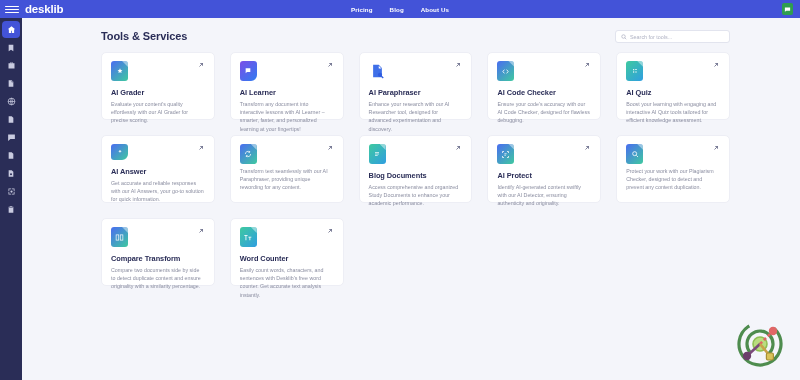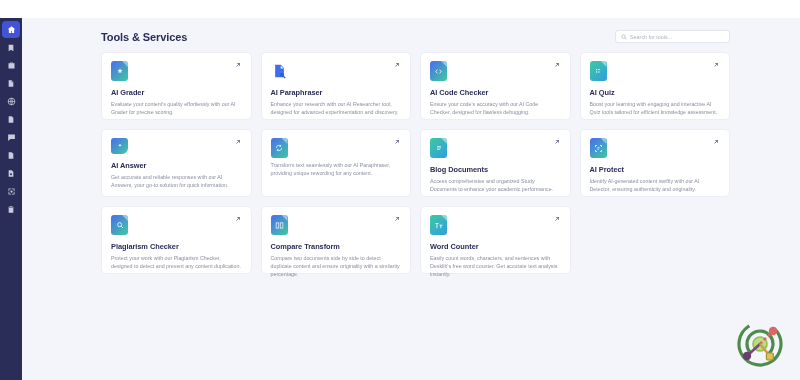--- a/index.html
+++ b/index.html
@@ -57,38 +57,38 @@
   .side-item svg { display: block; }
 
   
   .main {
     position: absolute; top: 18px; left: 22px;
     width: 778px; height: 362px;
     background: #f4f5fa;
     overflow: hidden;
   }
   .main-head {
-    display: flex; align-items: center; justify-content: space-between;
+    display: flex; align-items: flex-start; justify-content: space-between;
     padding: 12px 70px 0 79px;
   }
   .page-title { font-size: 11px; color: #2a2d57; font-weight: bold; letter-spacing: -0.1px; }
   .search-box {
     width: 115px; height: 13px; background: #ffffff;
     border: 1px solid #e2e4ee; border-radius: 3px;
     display: flex; align-items: center; gap: 3px; padding: 0 5px;
   }
   .search-box .ph { font-size: 5.4px; color: #b0b3c4; }
   .search-box svg { flex: none; }
 
   
   .grid {
     margin: 9px 70px 0 79px;
     display: grid;
-    grid-template-columns: repeat(4, 1fr);
-    gap: 9px;
+    grid-template-columns: repeat(5, 1fr);
+    gap: 15px;
   }
   .card {
     position: relative; background: #ffffff;
     border: 1px solid #edeef5; border-radius: 5px;
     height: 68px; padding: 8px 9px 0 9px;
     cursor: pointer;
   }
   .card-icon {
     width: 17px; height: 20px; border-radius: 3px;
     display: flex; align-items: center; justify-content: center;
@@ -121,20 +121,42 @@
     position: absolute; right: 12px; bottom: 8px;
     width: 56px; height: 56px; cursor: pointer;
   }
   .widget svg { display: block; }
 </style>
 </head>
 <body>
 
 <div id="app">
 
+  <div class="topbar">
+    <div class="hamburger">
+      <span></span>
+        <span></span>
+        <span></span>
+    </div>
+    <div class="brand">desklib</div>
+
+    <div class="nav-links">
+      <a href="#">Pricing</a>
+      <a href="#">Blog</a>
+      <a href="#">About Us</a>
+    </div>
+
+    <div class="nav-right">
+      <div class="green-badge">
+        <svg width="7" height="7" viewBox="0 0 24 24" fill="#ffffff">
+          <path d="M3 5h18v11H8l-5 4V5z"></path>
+        </svg>
+      </div>
+    </div>
+  </div>
 
   <div class="sidebar">
     <div class="side-item active">
       <svg width="9" height="9" viewBox="0 0 24 24" fill="#ffffff">
           <path d="M12 3 2 11h3v10h6v-6h2v6h6V11h3L12 3z"></path>
         </svg>
     </div>
     <div class="side-item">
       <svg width="8" height="8" viewBox="0 0 24 24" fill="#c9cbe0">
           <path d="M5 2h14v20l-7-5-7 5V2z"></path>
@@ -213,20 +235,34 @@
         </div>
         <div class="card-title">AI Grader</div>
         <div class="card-desc">Evaluate your content's quality effortlessly with our AI Grader for precise scoring.</div>
         <div class="arrow-btn">
           <svg width="6" height="6" viewBox="0 0 24 24" fill="none" stroke="#2a2d57" stroke-width="2.4">
               <path d="M6 18L18 6M9 6h9v9"></path>
             </svg>
         </div>
       </div>
 
+      <div class="card">
+        <div class="card-icon" style="background:linear-gradient(135deg,#7b4de8,#2f7df0);border-radius:3px 3px 6px 3px">
+          <svg width="8" height="8" viewBox="0 0 24 24" fill="#ffffff">
+              <path d="M5 4h14v11H9l-4 4V4z"></path>
+            </svg>
+        </div>
+        <div class="card-title">AI Learner</div>
+        <div class="card-desc">Transform any document into interactive lessons with AI Learner – smarter, faster, and personalized learning at your fingertips!</div>
+        <div class="arrow-btn">
+          <svg width="6" height="6" viewBox="0 0 24 24" fill="none" stroke="#2a2d57" stroke-width="2.4">
+              <path d="M6 18L18 6M9 6h9v9"></path>
+            </svg>
+        </div>
+      </div>
 
       <div class="card">
         <div class="card-icon" style="background:transparent">
           <svg width="15" height="18" viewBox="0 0 24 24" fill="#3f6fe8">
               <path d="M5 2h9l5 5v15H5V2zm9 1.6V8h4.4L14 3.6zM8 11h7v1.5H8V11zm0 3.5h5V16H8v-1.5z"></path>
               <circle cx="16" cy="18" r="3.4" fill="#2f5ce0"></circle>
               <path d="M18.2 20.2l3 3" stroke="#2f5ce0" stroke-width="2"></path>
             </svg>
         </div>
         <div class="card-title">AI Paraphraser</div>
@@ -340,21 +376,20 @@
       </div>
 
       <div class="card">
         <div class="card-icon" style="background:linear-gradient(135deg,#4a6df0,#3fc9a0)">
           <div class="corner"></div>
           <svg width="8" height="8" viewBox="0 0 24 24" fill="none" stroke="#ffffff" stroke-width="2.4">
               <circle cx="11" cy="11" r="6"></circle>
               <path d="M16 16l5 5"></path>
             </svg>
         </div>
-        <div class="card-title">Plagiarism Checker</div>
         <div class="card-desc">Protect your work with our Plagiarism Checker, designed to detect and prevent any content duplication.</div>
         <div class="arrow-btn">
           <svg width="6" height="6" viewBox="0 0 24 24" fill="none" stroke="#2a2d57" stroke-width="2.4">
               <path d="M6 18L18 6M9 6h9v9"></path>
             </svg>
         </div>
       </div>
 
       <div class="card">
         <div class="card-icon" style="background:linear-gradient(135deg,#4a6df0,#3fc9a0)">

